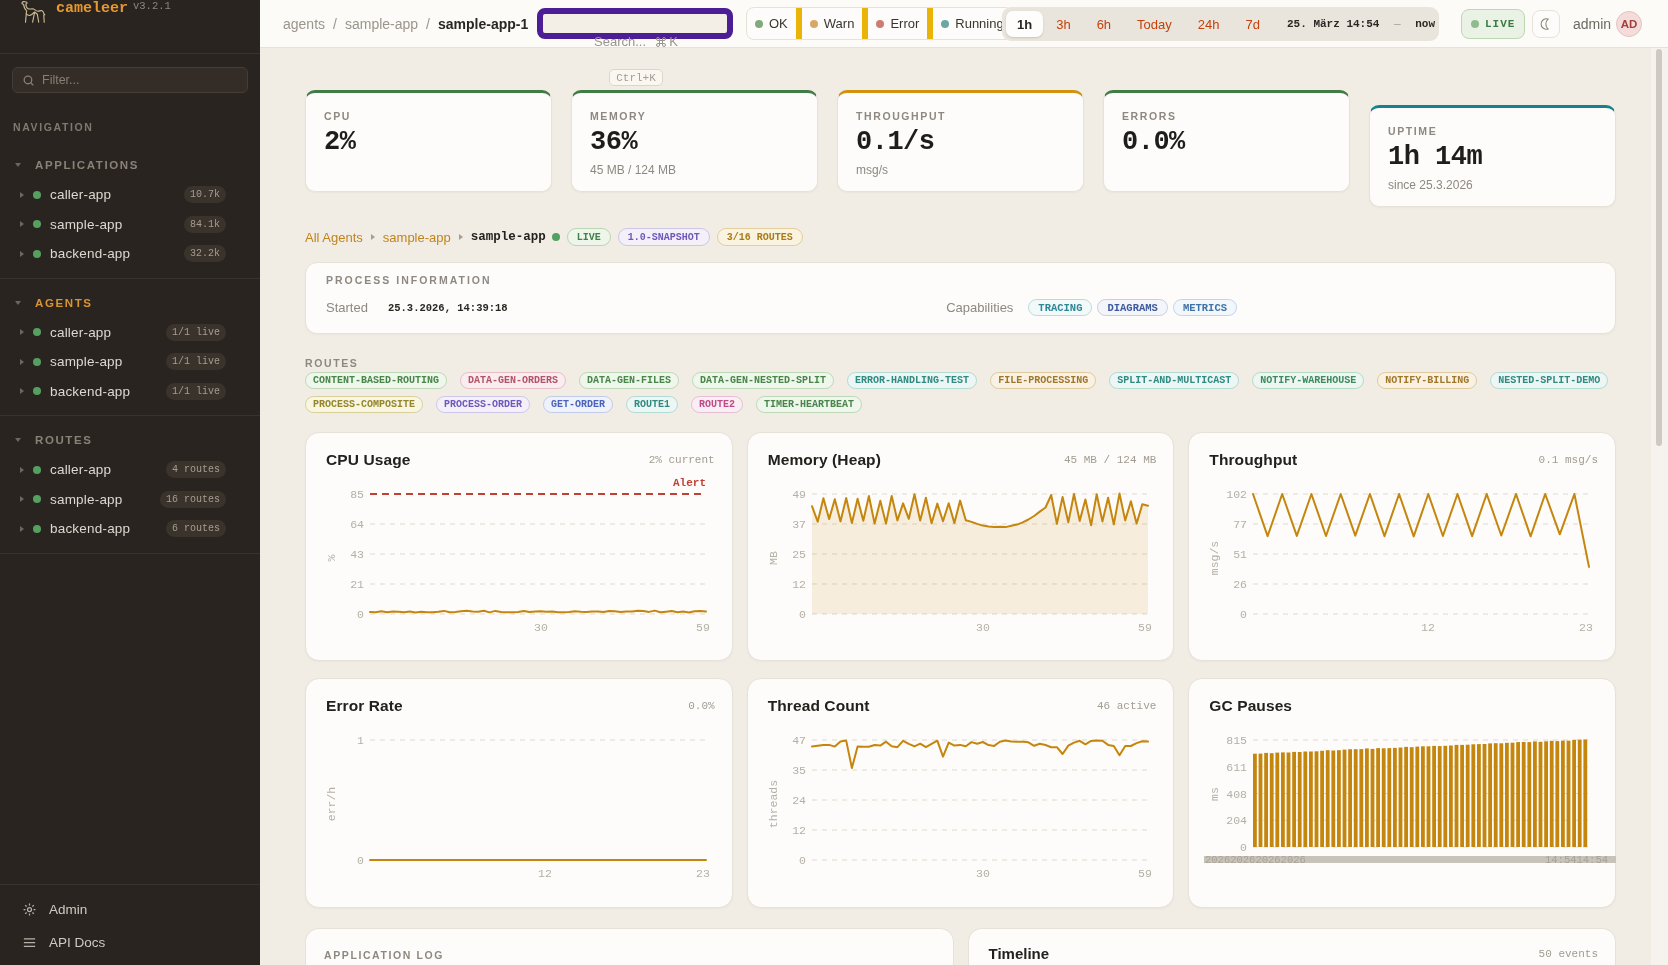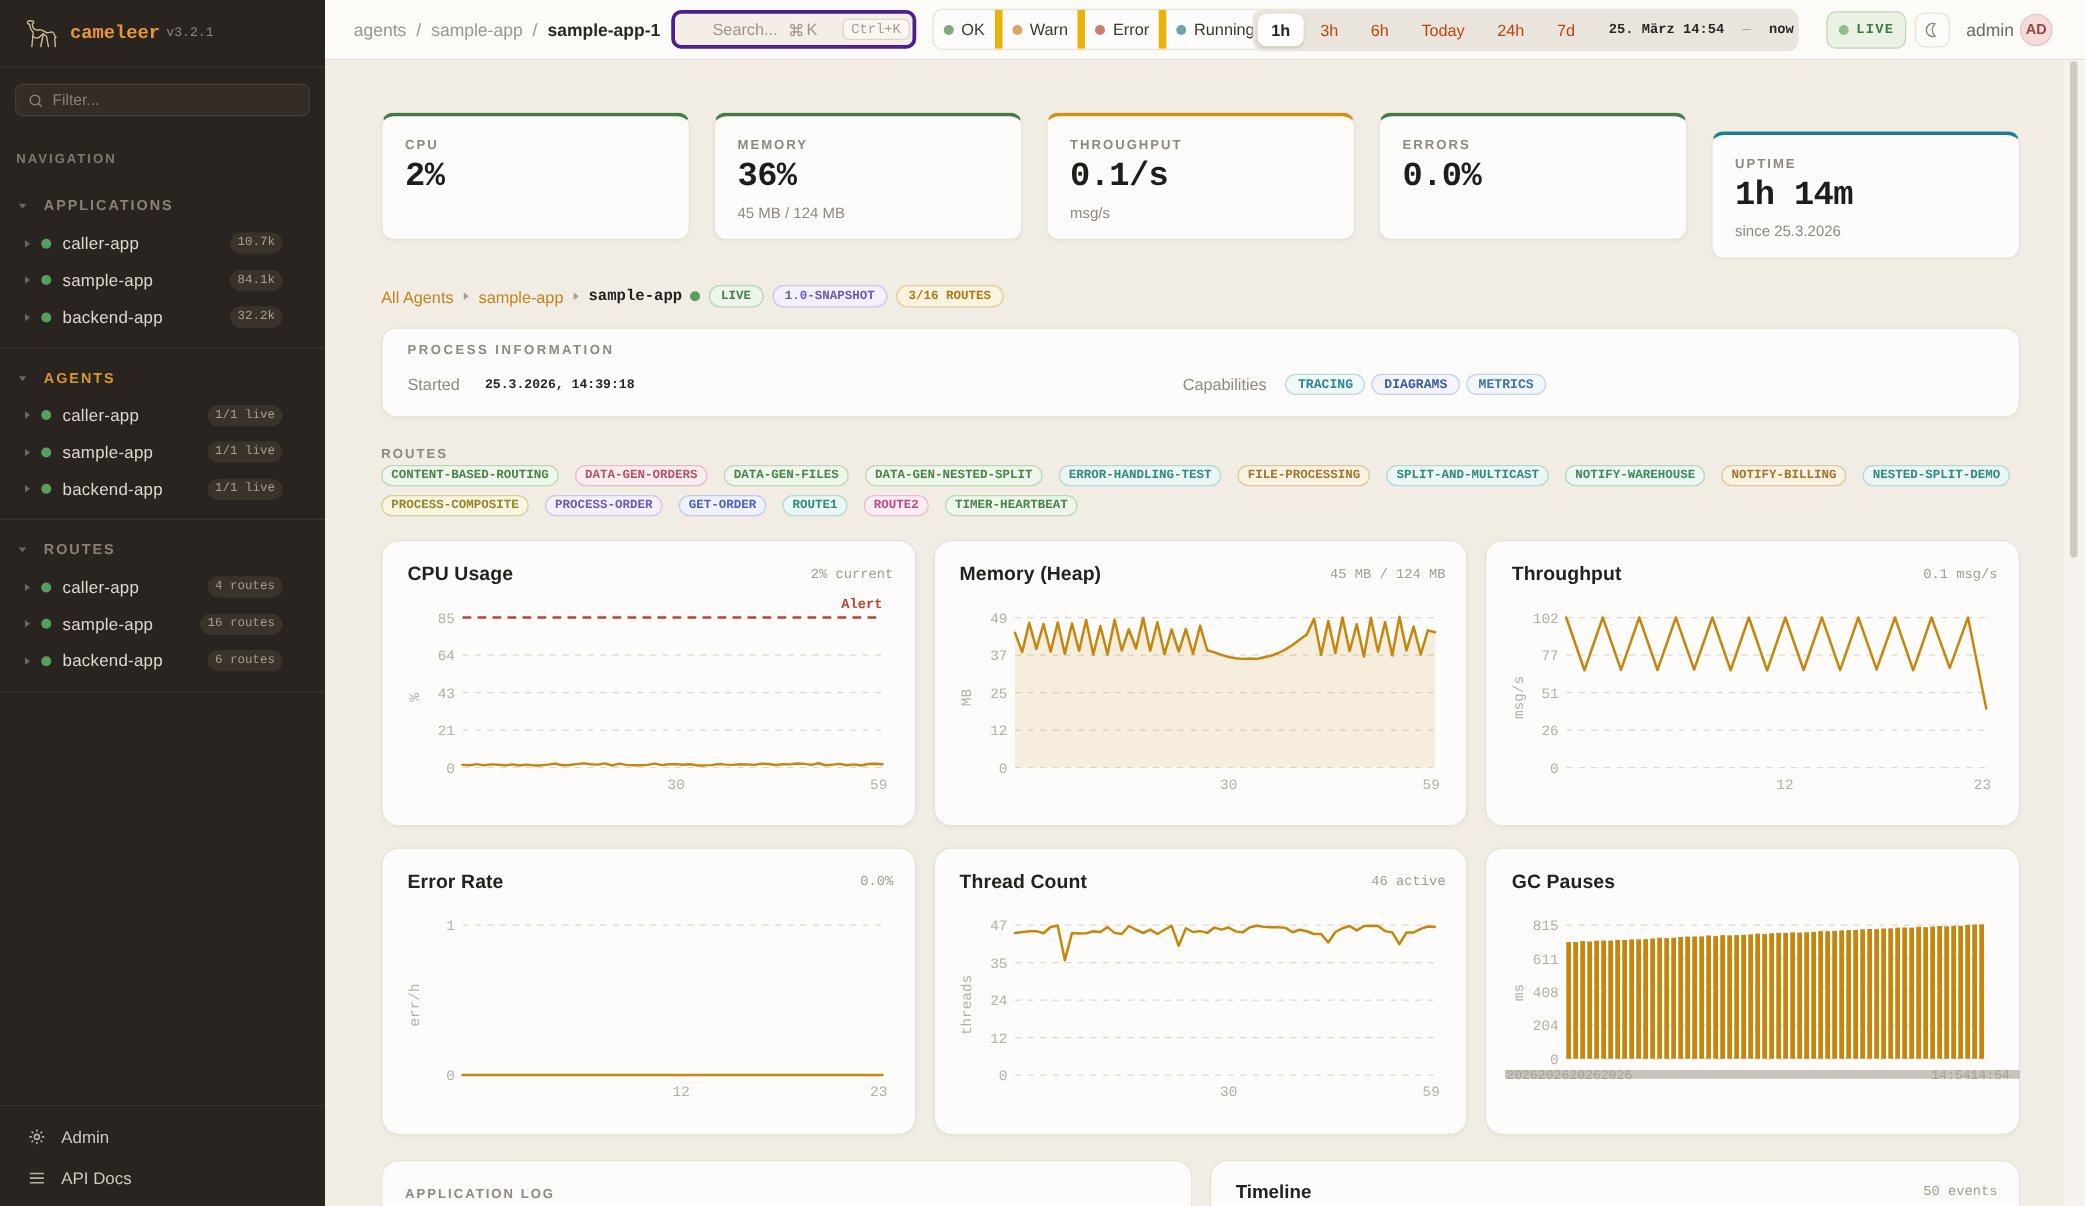--- a/index.html
+++ b/index.html
@@ -2,21 +2,21 @@
 <html lang="en"><head>
 <meta charset="utf-8">
 <title>cameleer</title>
 <style>
   * { margin:0; padding:0; box-sizing:border-box; }
   html,body { width:1668px; height:965px; overflow:hidden; }
   body { font-family:"Liberation Sans", sans-serif; background:#f1ede5; color:#24221e; }
 
   
   .sidebar { position:fixed; left:0; top:0; width:260px; height:965px; background:#2a2420; color:#d6d1c9; z-index:20; }
-  .sb-head { height:54px; display:flex; align-items:center; padding:0 16px; border-bottom:1px solid #3a332d; }
+  .sb-head { height:54px; display:flex; align-items:flex-start; padding:0 16px; border-bottom:1px solid #3a332d; }
   .sb-logo-txt { font-family:"Liberation Mono", monospace; font-weight:bold; font-size:15px; color:#e8982e; margin-left:10px; letter-spacing:0; }
   .sb-ver { font-family:"Liberation Mono", monospace; font-size:10.5px; color:#8d867d; margin-left:5px; }
   .sb-filter { margin:13px 12px 0 12px; height:26px; background:#332c27; border:1px solid #453d36; border-radius:6px; display:flex; align-items:center; padding:0 9px; color:#877f75; font-size:12.5px; gap:7px; }
   .sb-section-label { margin:28px 0 0 13px; font-size:10.5px; letter-spacing:1.6px; color:#80796f; font-weight:bold; }
   .sb-group { padding:9px 0; }
   .sb-group + .sb-group { border-top:1px solid #3a332d; }
   .sb-group-head { display:flex; align-items:center; height:30px; padding:0 13px; font-size:11.5px; letter-spacing:1.6px; font-weight:bold; color:#8a8278; }
   .sb-group-head .car { margin-right:14px; margin-left:2px; }
   .sb-group-head.orange { color:#d9952f; }
   .sb-item { display:flex; align-items:center; height:29.5px; padding:0 34px 0 20px; font-size:13.5px; color:#ddd8d0; }
@@ -27,21 +27,21 @@
   .sb-item .nm { flex:1; letter-spacing:0.2px; }
   .sb-pill { font-family:"Liberation Mono", monospace; font-size:10px; color:#a59d92; background:#3a332c; border-radius:8.5px; padding:3px 6px; }
   .sb-bottom { position:absolute; bottom:0; left:0; right:0; border-top:1px solid #3a332d; height:81px; padding-top:8px; }
   .sb-bitem { display:flex; align-items:center; gap:12px; height:33px; padding:0 16px 0 22px; font-size:13.5px; color:#cfc9c1; }
 
   
   .topbar { position:fixed; left:260px; top:0; right:0; height:48px; background:#fcfbf8; border-bottom:1px solid #e7e2d8; z-index:10; }
   .topbar > * { position:absolute; }
   .crumbs { left:23px; top:0; height:48px; font-size:14px; color:#9b958b; display:flex; gap:8px; align-items:center; white-space:nowrap;}
   .crumbs b { color:#2a2723; font-weight:bold; }
-  .searchbox { left:277px; top:8px; width:196px; height:31px; background:#f3efe7; border:3px solid #4c1d95; border-radius:8px; display:flex; align-items:center; padding:0 8px 0 10px; color:#9b958b; font-size:13px; gap:20px; white-space:nowrap; }
+  .searchbox { left:277px; top:8px; width:196px; height:31px; background:#f3efe7; border:6px solid #4c1d95; border-radius:8px; display:flex; align-items:center; padding:0 8px 0 10px; color:#9b958b; font-size:13px; gap:20px; white-space:nowrap;flex-direction:column; }
   .kbd { font-family:"Liberation Mono", monospace; font-size:11px; color:#a39d93; border:1px solid #dcd6ca; border-radius:5px; padding:1.5px 6px; background:#faf7f1; }
   .statusgrp { left:486px; top:7px; display:flex; background:#fdfcfa; border:1px solid #e7e2d8; border-radius:8px; height:33px; align-items:stretch; overflow:hidden; }
   .statusgrp .st { display:flex; align-items:center; gap:6px; padding:0 8px; font-size:13px; color:#39362f; white-space:nowrap; }
   .statusgrp .st + .st { border-left:6px solid #eab308; }
   .sdot { width:8px; height:8px; border-radius:50%; }
   .timegrp { left:742px; top:7px; width:437px; background:#eae5dc; border-radius:9px; height:34px; display:flex; align-items:center; padding:0 4px; }
   .tg-item { padding:0 13px; font-size:13px; color:#c2410c; }
   .tg-item.active { background:#fefdfb; color:#2a2723; font-weight:bold; border-radius:7px; height:26px; display:flex; align-items:center; box-shadow:0 1px 2px rgba(60,50,30,.18); padding:0 11px; }
   .tg-date { white-space:nowrap; font-family:"Liberation Mono", monospace; font-size:11px; color:#2a2723; font-weight:bold; padding:0 0 0 14px; letter-spacing:0;}
   .tg-date .sep { color:#a39d93; font-weight:normal; padding:0 8px; }

